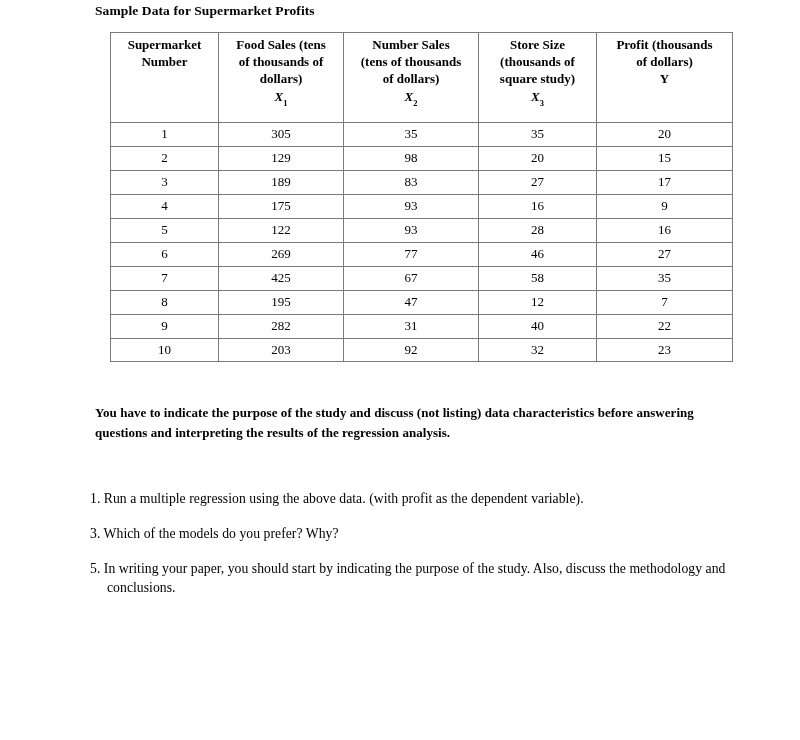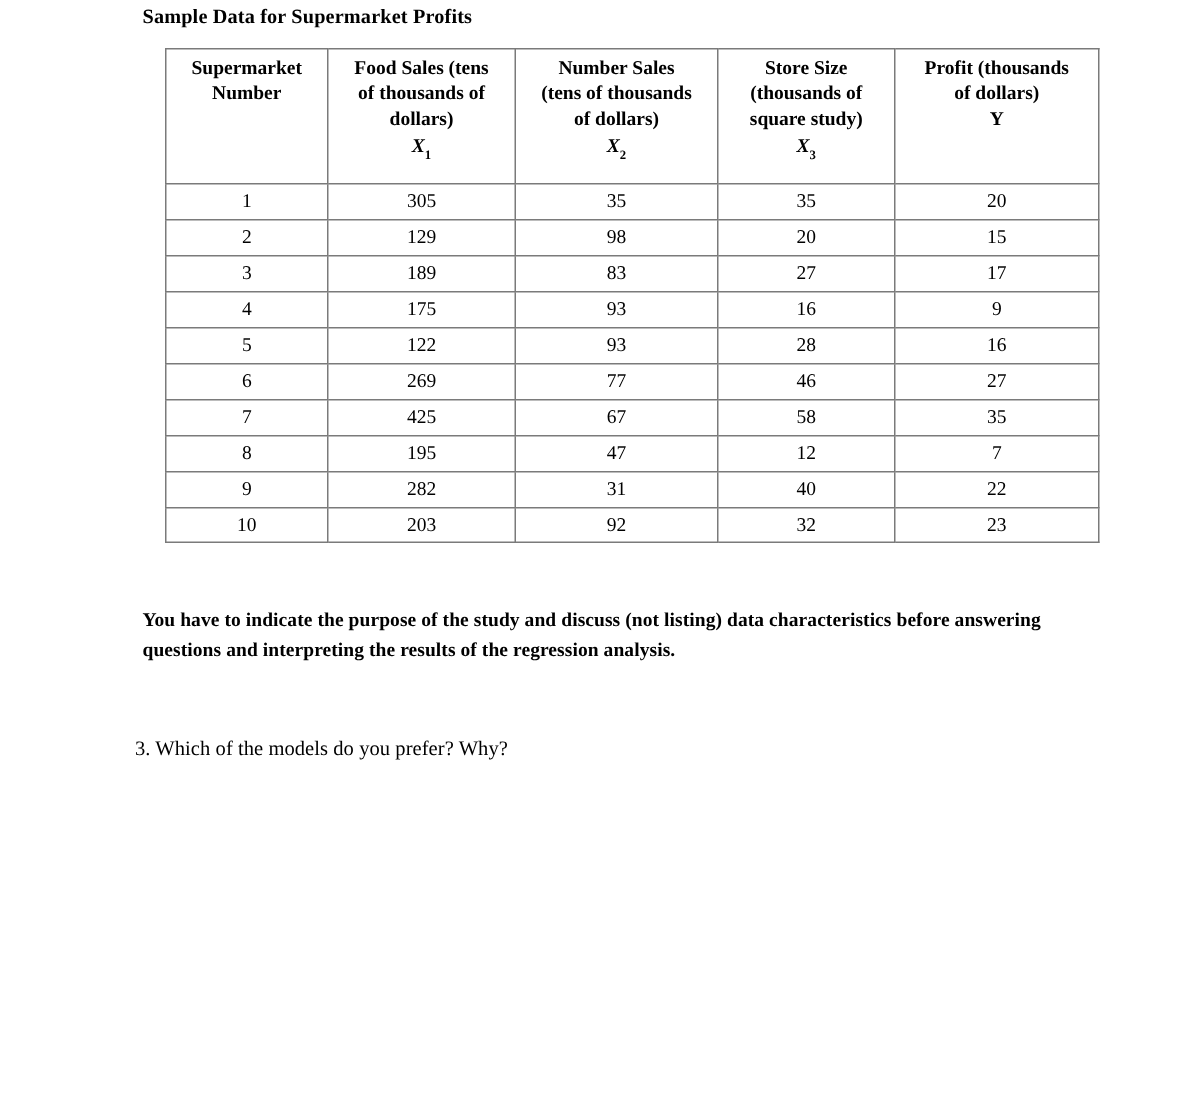--- a/index.html
+++ b/index.html
@@ -245,16 +245,18 @@
             <td>32</td>
             <td>23</td>
           </tr>
         </tbody>
     </table>
   </div>
 
   <div class="instruction">You have to indicate the purpose of the study and discuss (not listing) data characteristics before answering questions and interpreting the results of the regression analysis.</div>
 
   <div class="questions" id="questions-list">
+      <div class="q-item"><span class="q-num">1. </span><span>Run a multiple regression using the above data. (with profit as the dependent variable).</span></div>
       <div class="q-item"><span class="q-num">3. </span><span>Which of the models do you prefer? Why?</span></div>
+      <div class="q-item"><span class="q-num">5. </span><span>In writing your paper, you should start by indicating the purpose of the study. Also, discuss  the methodology and conclusions.</span></div>
     </div>
 
 </div>
 
 </body></html>

